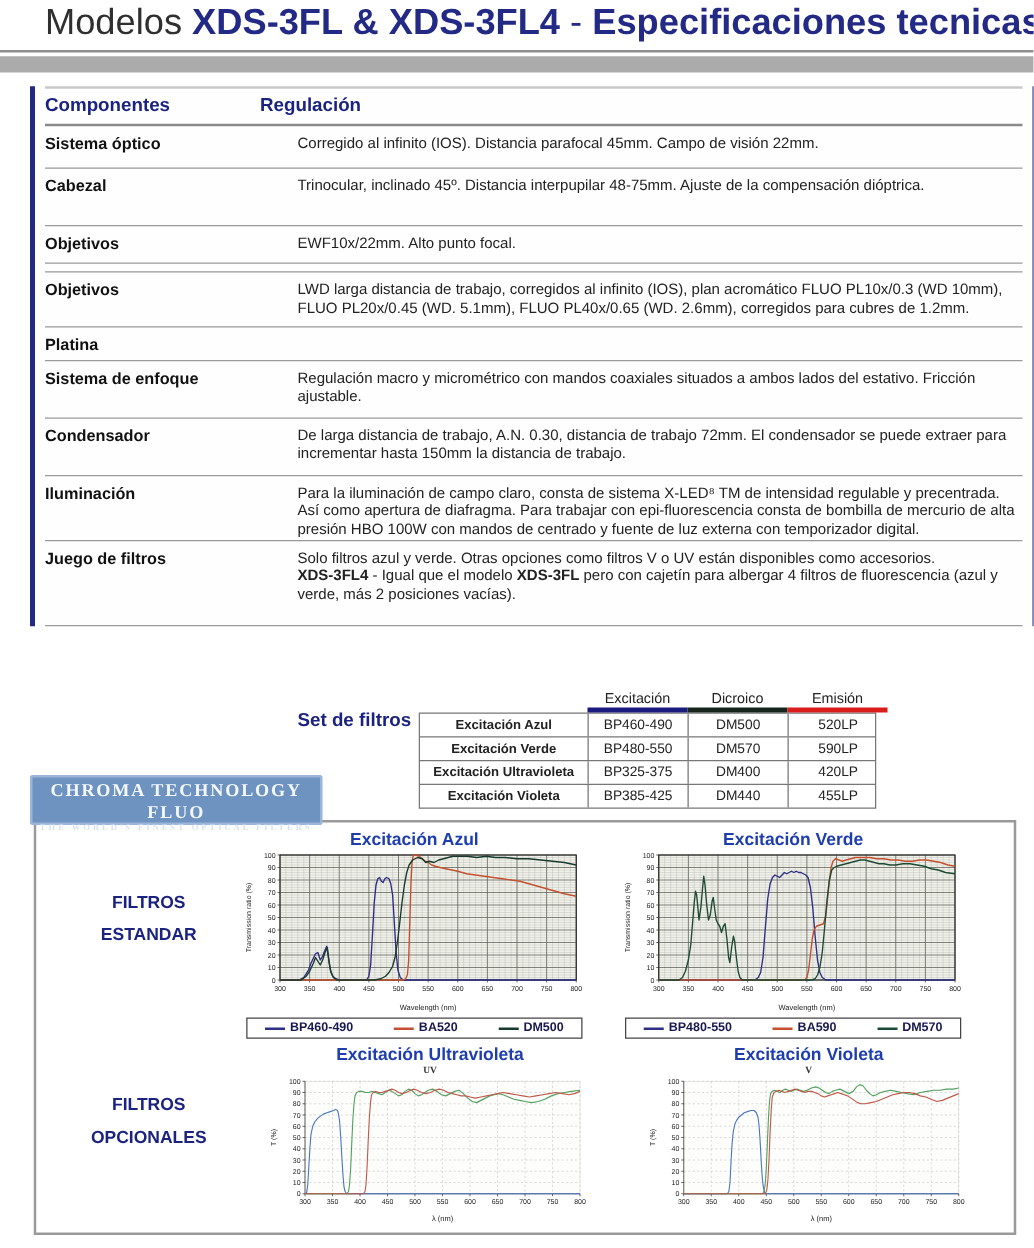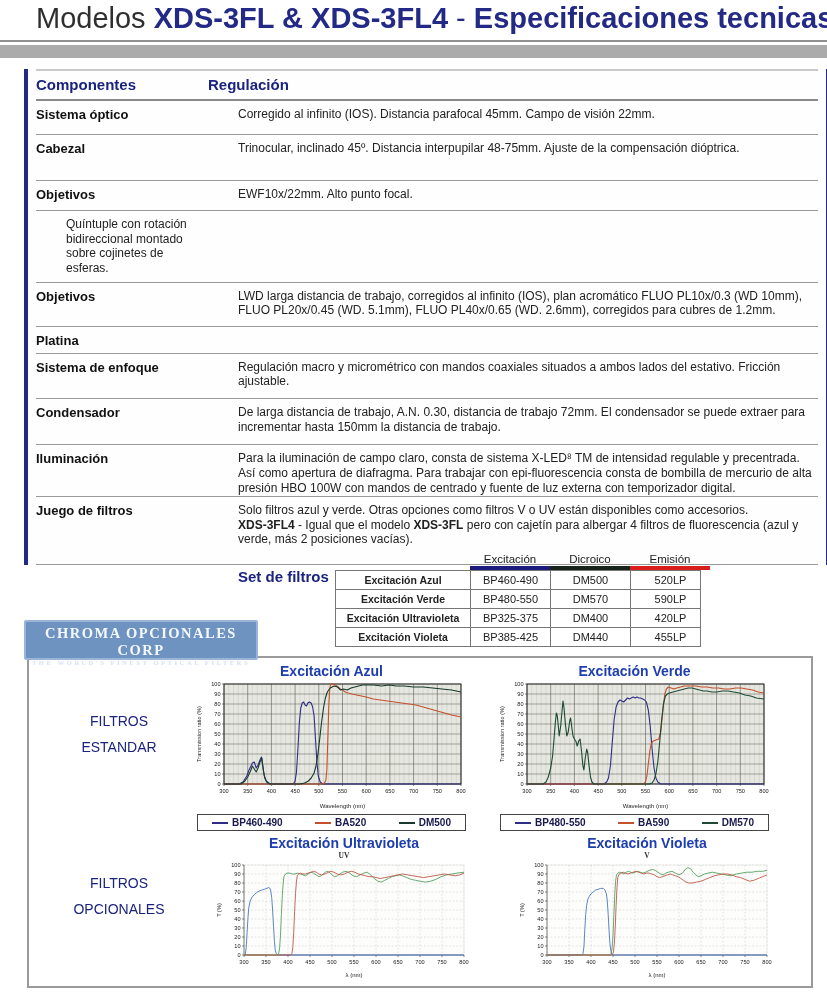--- a/index.html
+++ b/index.html
@@ -52,21 +52,21 @@
   .logo{position:absolute;left:24px;top:620px;width:230px;height:36px;background:#6f93c1;
         border:2px solid #9ab5d8;border-radius:2px;text-align:center;z-index:5;
         font-family:"Liberation Serif",serif;}
   .logo-line1{color:#f4f8fd;font-size:14.5px;letter-spacing:1.5px;margin-top:3px;font-weight:600;}
   .logo-line2{color:#d6e3f3;font-size:6.8px;letter-spacing:2.4px;font-weight:700;}
 
   
   .charts-panel{position:absolute;left:27px;top:656px;width:782px;height:328px;
                 border:2px solid #9a9a9a;background:#fff;}
   .panel-label{position:absolute;width:140px;text-align:center;color:#1b2380;
-               font-weight:400;font-size:14px;line-height:26px;}
+               font-weight:700;font-size:14px;line-height:26px;}
   .panel-label.standard{left:20px;top:50px;}
   .panel-label.optional{left:20px;top:212px;}
 
   .chart-box{position:absolute;}
   .chart-box.c0{left:160px;top:5px;width:285px;}
   .chart-box.c1{left:463px;top:5px;width:285px;}
   .chart-box.c2{left:165px;top:177px;width:300px;}
   .chart-box.c3{left:468px;top:177px;width:300px;}
   .chart-title{color:#1e3eb0;font-weight:700;font-size:14px;text-align:center;line-height:16px;}
   .chart-subtitle{font-family:"Liberation Serif",serif;font-weight:700;font-size:7.5px;
@@ -101,21 +101,20 @@
         </div>
         <div class="spec-row r2">
           <div class="spec-label">Cabezal</div>
           <div class="spec-desc">Trinocular, inclinado 45º. Distancia interpupilar 48-75mm. Ajuste de la compensación dióptrica.</div>
         </div>
         <div class="spec-row r3">
           <div class="spec-label">Objetivos</div>
           <div class="spec-desc">EWF10x/22mm. Alto punto focal.</div>
         </div>
         <div class="spec-row r4">
-          <div class="spec-desc">Quíntuple con rotación bidireccional montado sobre cojinetes de esferas.</div>
         </div>
         <div class="spec-row r5">
           <div class="spec-label">Objetivos</div>
           <div class="spec-desc">LWD larga distancia de trabajo, corregidos al infinito (IOS), plan acromático FLUO PL10x/0.3 (WD 10mm), FLUO PL20x/0.45 (WD. 5.1mm), FLUO PL40x/0.65 (WD. 2.6mm), corregidos para cubres de 1.2mm.</div>
         </div>
         <div class="spec-row r6">
           <div class="spec-label">Platina</div>
         </div>
         <div class="spec-row r7">
           <div class="spec-label">Sistema de enfoque</div>
@@ -176,21 +175,21 @@
         <div class="frow">
           <div class="fcell">Excitación Violeta</div>
           <div class="fcell">BP385-425</div>
           <div class="fcell">DM440</div>
           <div class="fcell">455LP</div>
         </div>
       </div>
   </div>
 
   <div class="logo">
-    <div class="logo-line1">CHROMA OPCIONALES CORP</div>
+    <div class="logo-line1">CHROMA TECHNOLOGY FLUO</div>
     <div class="logo-line2">THE WORLD'S FINEST OPTICAL FILTERS</div>
   </div>
 
   <div class="charts-panel">
     <div class="panel-label standard">
       <div>FILTROS</div>
       <div>ESTANDAR</div>
     </div>
     <div class="panel-label optional">
       <div>FILTROS</div>

